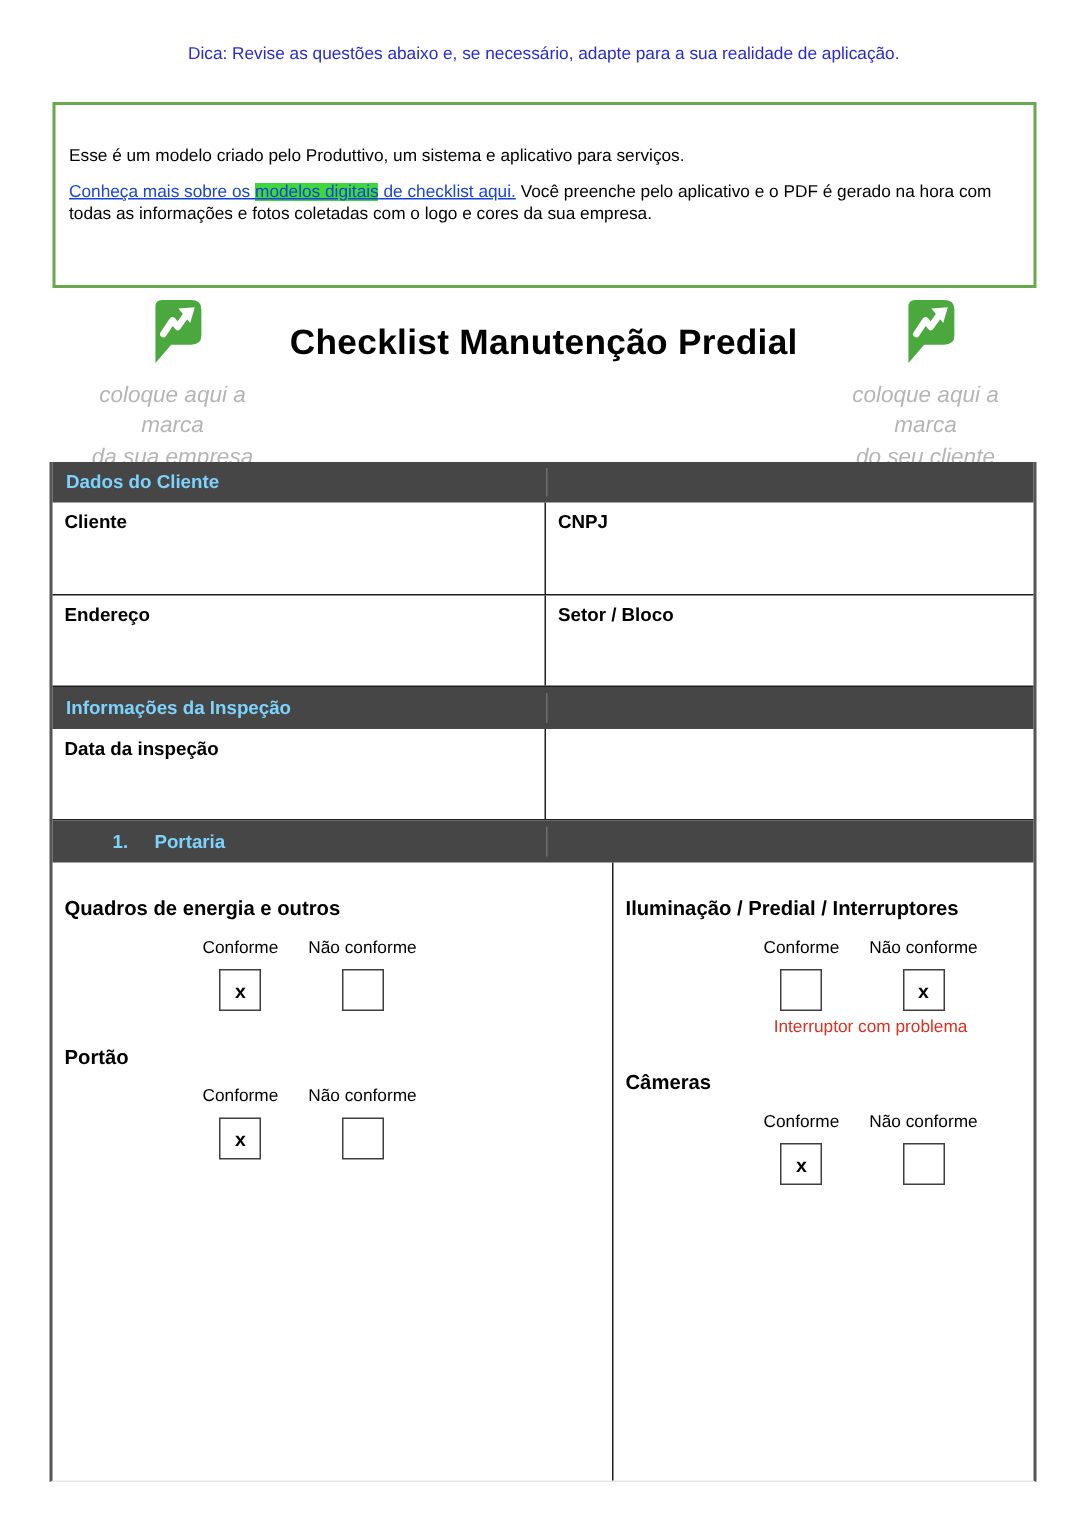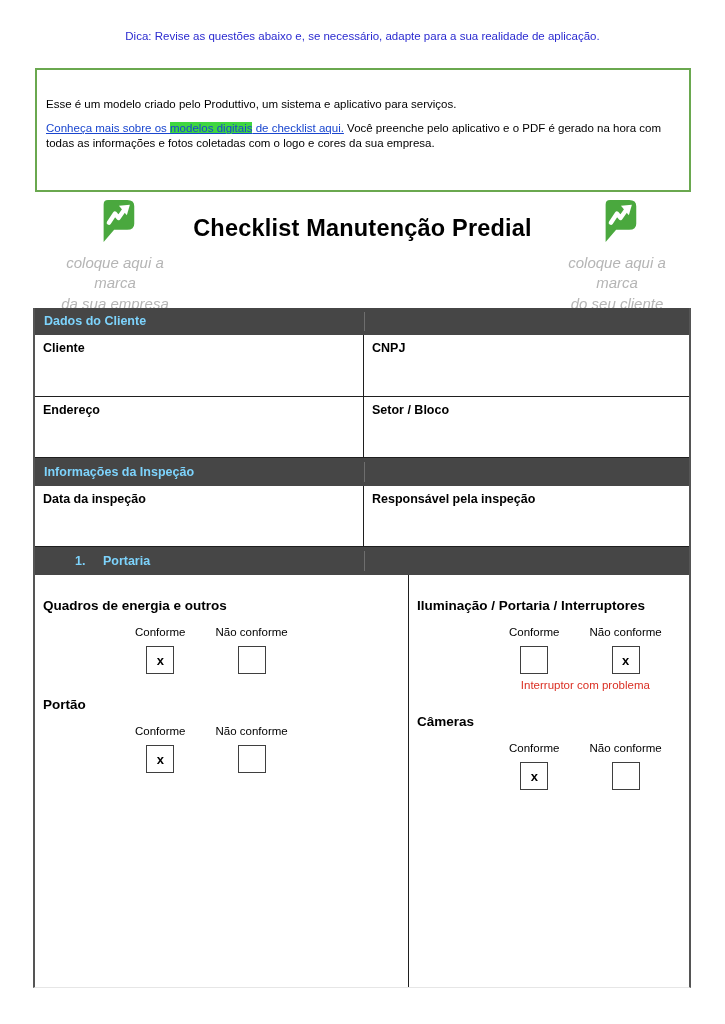--- a/index.html
+++ b/index.html
@@ -67,21 +67,21 @@
   .cell.c1{width:329px;border-right:1px solid var(--line-dark);}
   .cell.c2{flex:1;}
   .trow.r1 .cell{height:61px;}
   
   .cbody{display:flex;height:412px;}
   .col{padding:0;}
   .col.left{width:374px;border-right:1px solid var(--line-dark);}
   .col.right{flex:1;}
   .q-title{margin-top:23px;padding-left:8px;font-weight:bold;font-size:13.5px;}
   .opts-wrap{margin-top:13px;margin-left:100px;width:max-content;text-align:center;}
-  .opts{display:flex;gap:30px;}
+  .opts{display:flex;gap:20px;}
   .opt{display:flex;flex-direction:column;align-items:center;}
   .opt-label{font-size:11.5px;}
   .chk{
     width:28px;height:28px;margin-top:8px;
     border:1.5px solid #3f3f3f;display:flex;align-items:center;justify-content:center;
     font-weight:bold;font-size:13px;cursor:pointer;background:#fff;
   }
   .note{
     margin-top:5px;font-size:11.5px;color:var(--note-red);
   }
@@ -143,21 +143,20 @@
     <div class="cell c2"><span>Setor / Bloco</span></div>
   </div>
 
   <div class="sec-header h2">
     <span>Informações da Inspeção</span>
     <span class="hdr-div"></span>
   </div>
 
   <div class="trow">
     <div class="cell c1"><span>Data da inspeção</span></div>
-    <div class="cell c2"><span>Responsável pela inspeção</span></div>
   </div>
 
   <div class="sec-header h2">
     <span class="sec-num">1.</span>
     <span class="sec-num-label">Portaria</span>
     <span class="hdr-div"></span>
   </div>
 
   <div class="cbody">
     <div class="col left">
@@ -191,21 +190,21 @@
               <span class="chk"></span>
             </div>
           </div>
         </div>
       </div>
 
     </div>
     <div class="col right">
 
       <div class="q">
-        <div class="q-title">Iluminação / Portaria / Interruptores</div>
+        <div class="q-title">Iluminação / Predial / Interruptores</div>
         <div class="opts-wrap">
           <div class="opts">
             <div class="opt">
               <span class="opt-label">Conforme</span>
               <span class="chk"></span>
             </div>
             <div class="opt">
               <span class="opt-label">Não conforme</span>
               <span class="chk">x</span>
             </div>

